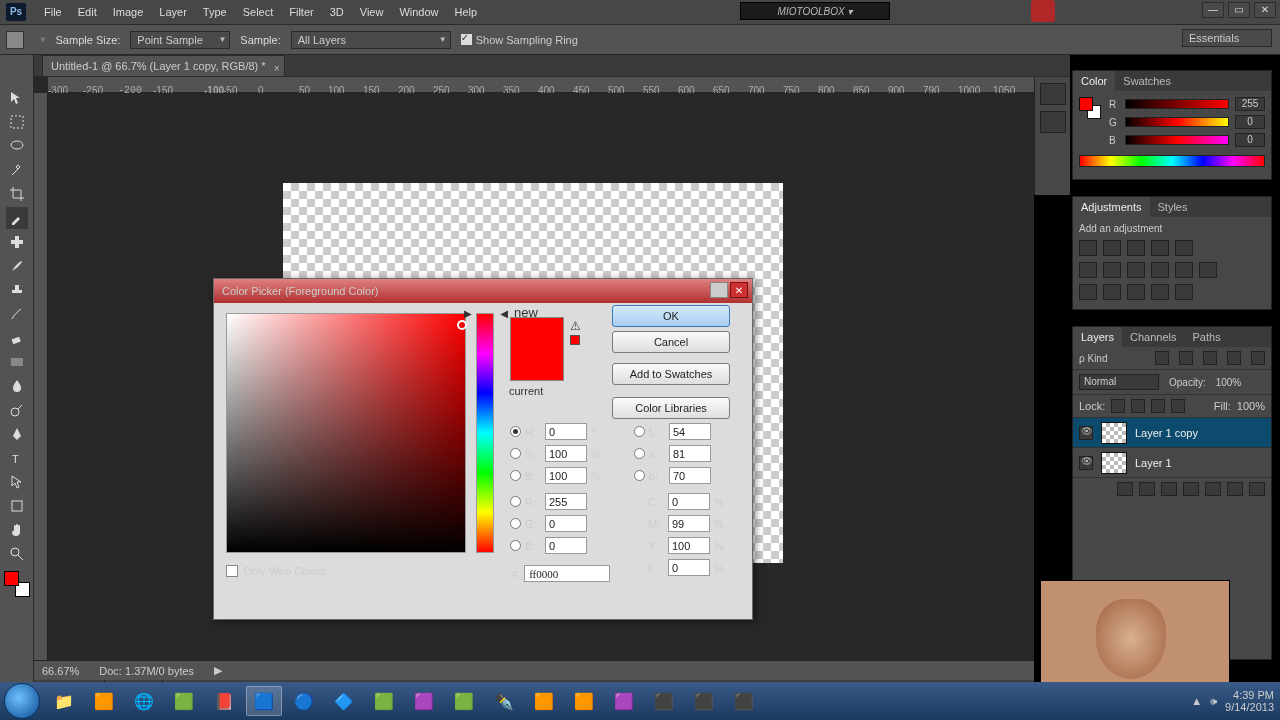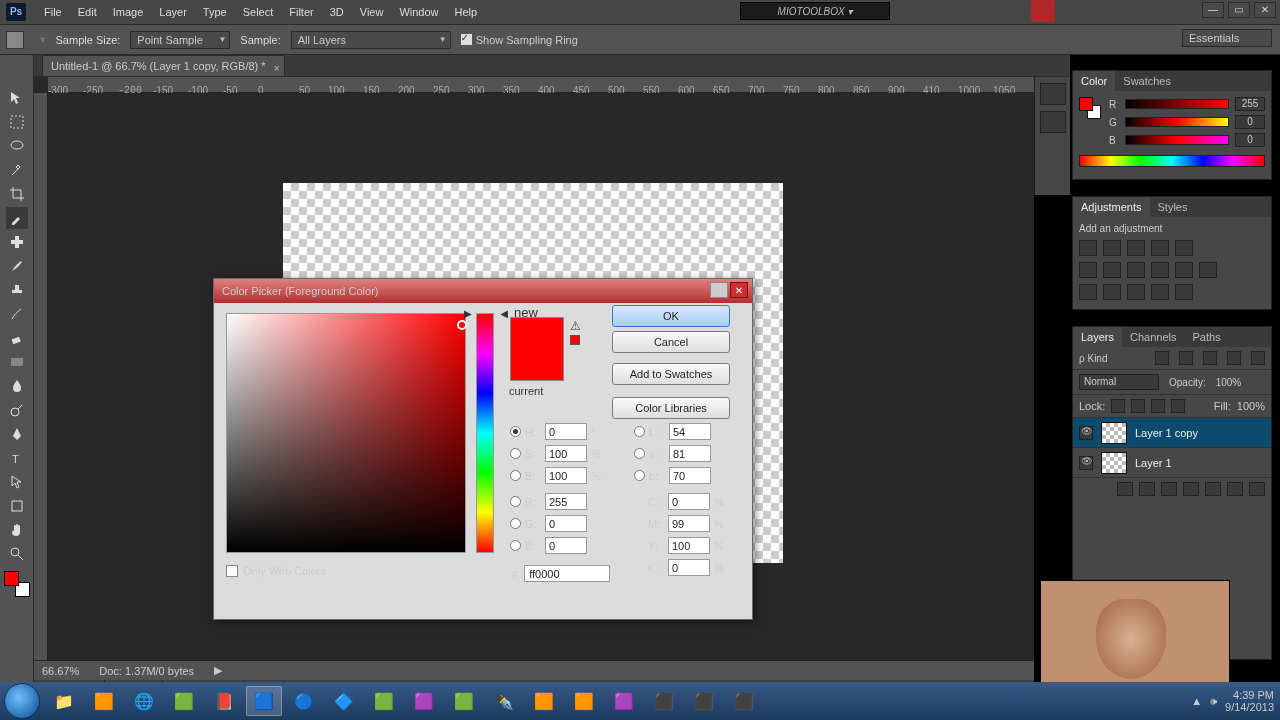--- a/index.html
+++ b/index.html
@@ -129,21 +129,21 @@
   .dlg-btn.lib{ top:94px;}
   .field-row{ position:absolute; display:flex; align-items:center; gap:4px; font-size:11px; color:#333;}
   .field-row .radio{ width:11px; height:11px; border:1px solid #777; border-radius:50%; background:#fff;}
   .field-row .radio.on:after{content:""; display:block; width:5px; height:5px; background:#333; border-radius:50%; margin:2px;}
   .field-row .flab{ width:16px;}
   .field-row input{ width:42px; height:17px; border:1px solid #999; background:#fff; font-size:11px; color:#222; padding-left:3px;}
   .field-row .unit{ width:12px;}
   .only-web{ position:absolute; left:12px; top:262px; font-size:11px; color:#333; display:flex; align-items:center; gap:5px;}
   .only-web .cb{ width:12px; height:12px; border:1px solid #888; background:#fff;}
   .hex-row{ position:absolute; left:298px; top:262px; display:flex; align-items:center; gap:6px; font-size:11px; color:#333;}
-  .hex-row input{ width:86px; height:17px; border:1px solid #999; background:#fff; padding-left:4px; font-size:11px; color:#222;}
+  .hex-row input{ width:86px; height:17px; border:1px solid #999; background:#fff; padding-left:4px; font-size:11px; color:#222;font-family:Liberation Serif, serif;}
 
   
   .taskbar{ position:absolute; left:0; right:0; bottom:0; height:38px; background:linear-gradient(#3a5a88,#1a3a60); display:flex; align-items:center; padding-left:4px;}
   .start{ width:36px; height:36px; border-radius:50%; background:radial-gradient(circle at 40% 40%,#6fc0ff,#0a4a90); border:1px solid #0a3060; margin-right:6px;}
   .tbicon{ width:36px; height:30px; margin-right:4px; border-radius:2px; display:flex; align-items:center; justify-content:center; font-size:16px;}
   .tbicon.active{ background:rgba(255,255,255,0.18); border:1px solid rgba(255,255,255,0.3);}
   .tray{ position:absolute; right:6px; display:flex; align-items:center; gap:8px; font-size:10px; color:#fff;}
   .clock{ text-align:right; line-height:12px;}
 
 </style>
@@ -299,42 +299,42 @@
 <div class="doc-tabs">
   <div class="doc-tab"><span>Untitled-1 @ 66.7% (Layer 1 copy, RGB/8) *</span><span class="x">×</span></div>
 </div>
 
 <div class="workspace">
   <div class="ruler-h">
       <span class="tick" style="left: 0px;">-300</span>
       <span class="tick" style="left: 35px;">-250</span>
       <span class="tick" style="left: 70px; font-family: Liberation Mono, monospace;">-200</span>
       <span class="tick" style="left: 105px;">-150</span>
-      <span class="tick" style="left: 140px;">-100</span>
+      <span class="tick" style="left: 156px; font-weight: bold;">-100</span>
       <span class="tick" style="left: 175px;">-50</span>
       <span class="tick" style="left: 210px;">0</span>
       <span class="tick" style="left: 251px; text-decoration: underline;">50</span>
       <span class="tick" style="left: 280px;">100</span>
       <span class="tick" style="left: 315px;">150</span>
       <span class="tick" style="left: 350px;">200</span>
       <span class="tick" style="left: 385px;">250</span>
       <span class="tick" style="left: 420px;">300</span>
       <span class="tick" style="left: 455px;">350</span>
       <span class="tick" style="left: 490px;">400</span>
       <span class="tick" style="left: 525px;">450</span>
       <span class="tick" style="left: 560px;">500</span>
       <span class="tick" style="left: 595px;">550</span>
       <span class="tick" style="left: 630px;">600</span>
       <span class="tick" style="left: 665px;">650</span>
       <span class="tick" style="left: 700px;">700</span>
       <span class="tick" style="left: 735px;">750</span>
       <span class="tick" style="left: 770px;">800</span>
       <span class="tick" style="left: 805px;">850</span>
       <span class="tick" style="left: 840px;">900</span>
-      <span class="tick" style="left: 875px;">410</span>
+      <span class="tick" style="left: 875px;">790</span>
       <span class="tick" style="left: 910px;">1000</span>
       <span class="tick" style="left: 945px;">1050</span>
     </div>
   <div class="ruler-v"></div>
   <div class="canvas-holder">
     <div class="canvas"></div>
   </div>
 </div>
 
 <div class="dockstrip">

